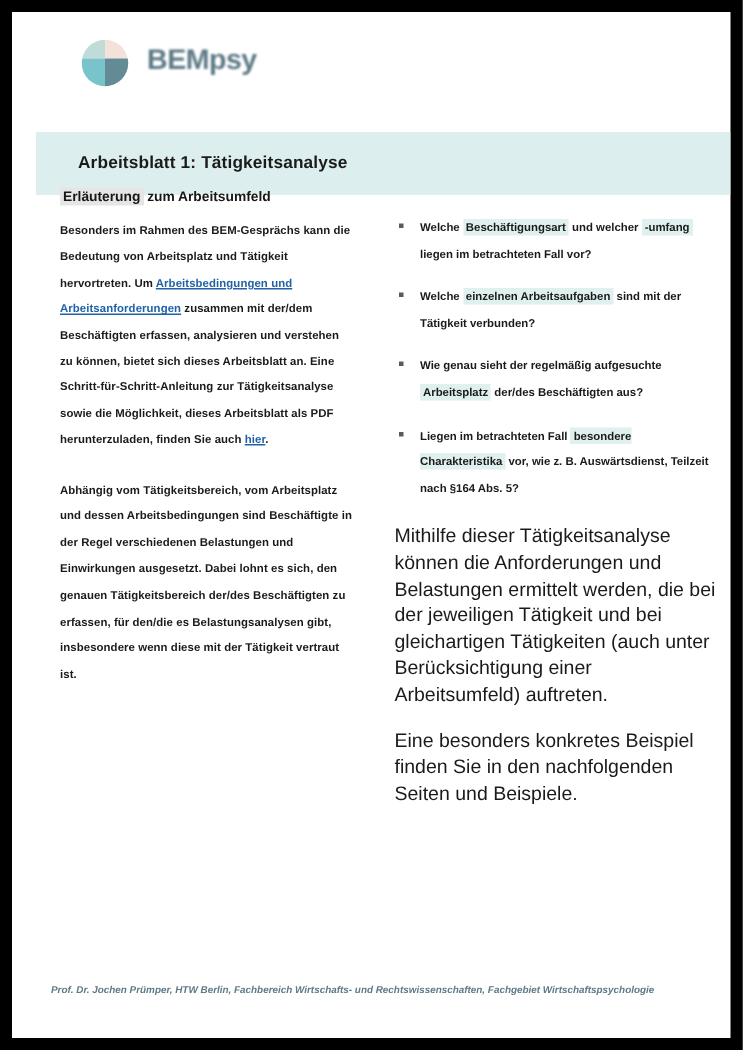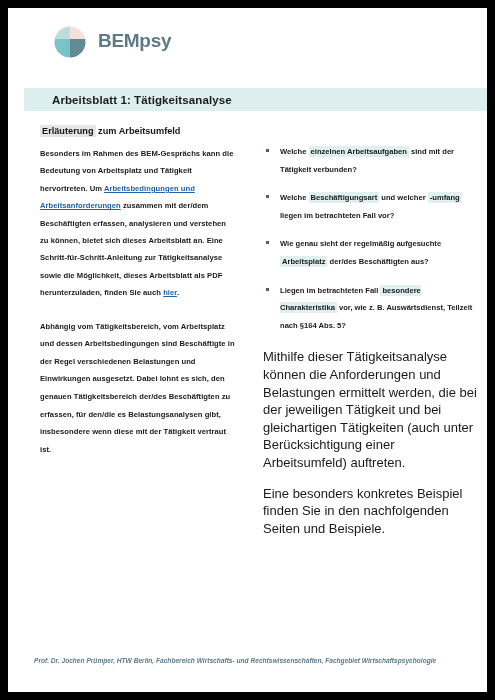--- a/index.html
+++ b/index.html
@@ -41,21 +41,21 @@
     font-weight: bold;
     letter-spacing: -0.3px;
     color: #5d7a86;
     filter: blur(0.55px);
   }
 
   
   .title-band {
     position: absolute;
     left: 16px; top: 80px;
-    width: 463px; height: 23px;
+    width: 463px; height: 42px;
     background: #dcefee;
     display: flex;
     align-items: center;
   }
   .title-text {
     margin-left: 28px;
     font-size: 11.5px;
     font-weight: bold;
     color: #1b1b1b;
     letter-spacing: 0.1px;
@@ -180,23 +180,23 @@
     <div class="sec-head"><span class="hl-peach">Erläuterung</span><span> zum Arbeitsumfeld</span></div>
 
     <p class="para"><span>Besonders im Rahmen des BEM-Gesprächs kann die Bedeutung von Arbeitsplatz und Tätigkeit hervortreten. Um </span><a class="lnk" href="#">Arbeitsbedingungen und Arbeitsanforderungen</a><span> zusammen mit der/dem Beschäftigten erfassen, analysieren und verstehen zu können, bietet sich dieses Arbeitsblatt an. Eine Schritt-für-Schritt-Anleitung zur Tätigkeitsanalyse sowie die Möglichkeit, dieses Arbeitsblatt als PDF herunterzuladen, finden Sie auch </span><a class="lnk" href="#">hier</a><span>.</span></p>
 
     <p class="para loose">Abhängig vom Tätigkeitsbereich, vom Arbeitsplatz und dessen Arbeitsbedingungen sind Beschäftigte in der Regel verschiedenen Belastungen und Einwirkungen ausgesetzt. Dabei lohnt es sich, den genauen Tätigkeitsbereich der/des Beschäftigten zu erfassen, für den/die es Belastungsanalysen gibt, insbesondere wenn diese mit der Tätigkeit vertraut ist.</p>
   </div>
 
   <div class="col-right">
     <ul class="bullets">
 
+      <li><span class="dot"></span><span>Welche </span><span class="hl-mint">Beschäftigungsart</span><span> und welcher </span><span class="hl-mint">-umfang</span><span> liegen im betrachteten Fall vor?</span></li>
+
       <li><span class="dot"></span><span>Welche </span><span class="hl-mint">einzelnen Arbeitsaufgaben</span><span> sind mit der Tätigkeit verbunden?</span></li>
-
-      <li><span class="dot"></span><span>Welche </span><span class="hl-mint">Beschäftigungsart</span><span> und welcher </span><span class="hl-mint">-umfang</span><span> liegen im betrachteten Fall vor?</span></li>
 
       <li><span class="dot"></span><span>Wie genau sieht der regelmäßig aufgesuchte </span><span class="hl-mint">Arbeitsplatz</span><span> der/des Beschäftigten aus?</span></li>
 
       <li><span class="dot"></span><span>Liegen im betrachteten Fall </span><span class="hl-mint">besondere Charakteristika</span><span> vor, wie z. B. Auswärtsdienst, Teilzeit nach §164 Abs. 5?</span></li>
     </ul>
 
     <p class="rpara" style="margin-top:14px">Mithilfe dieser Tätigkeitsanalyse können die Anforderungen und Belastungen ermittelt werden, die bei der jeweiligen Tätigkeit und bei gleichartigen Tätigkeiten (auch unter Berücksichtigung einer Arbeitsumfeld) auftreten.</p>
     <p class="rpara">Eine besonders konkretes Beispiel finden Sie in den nachfolgenden Seiten und Beispiele.</p>
   </div>
 

